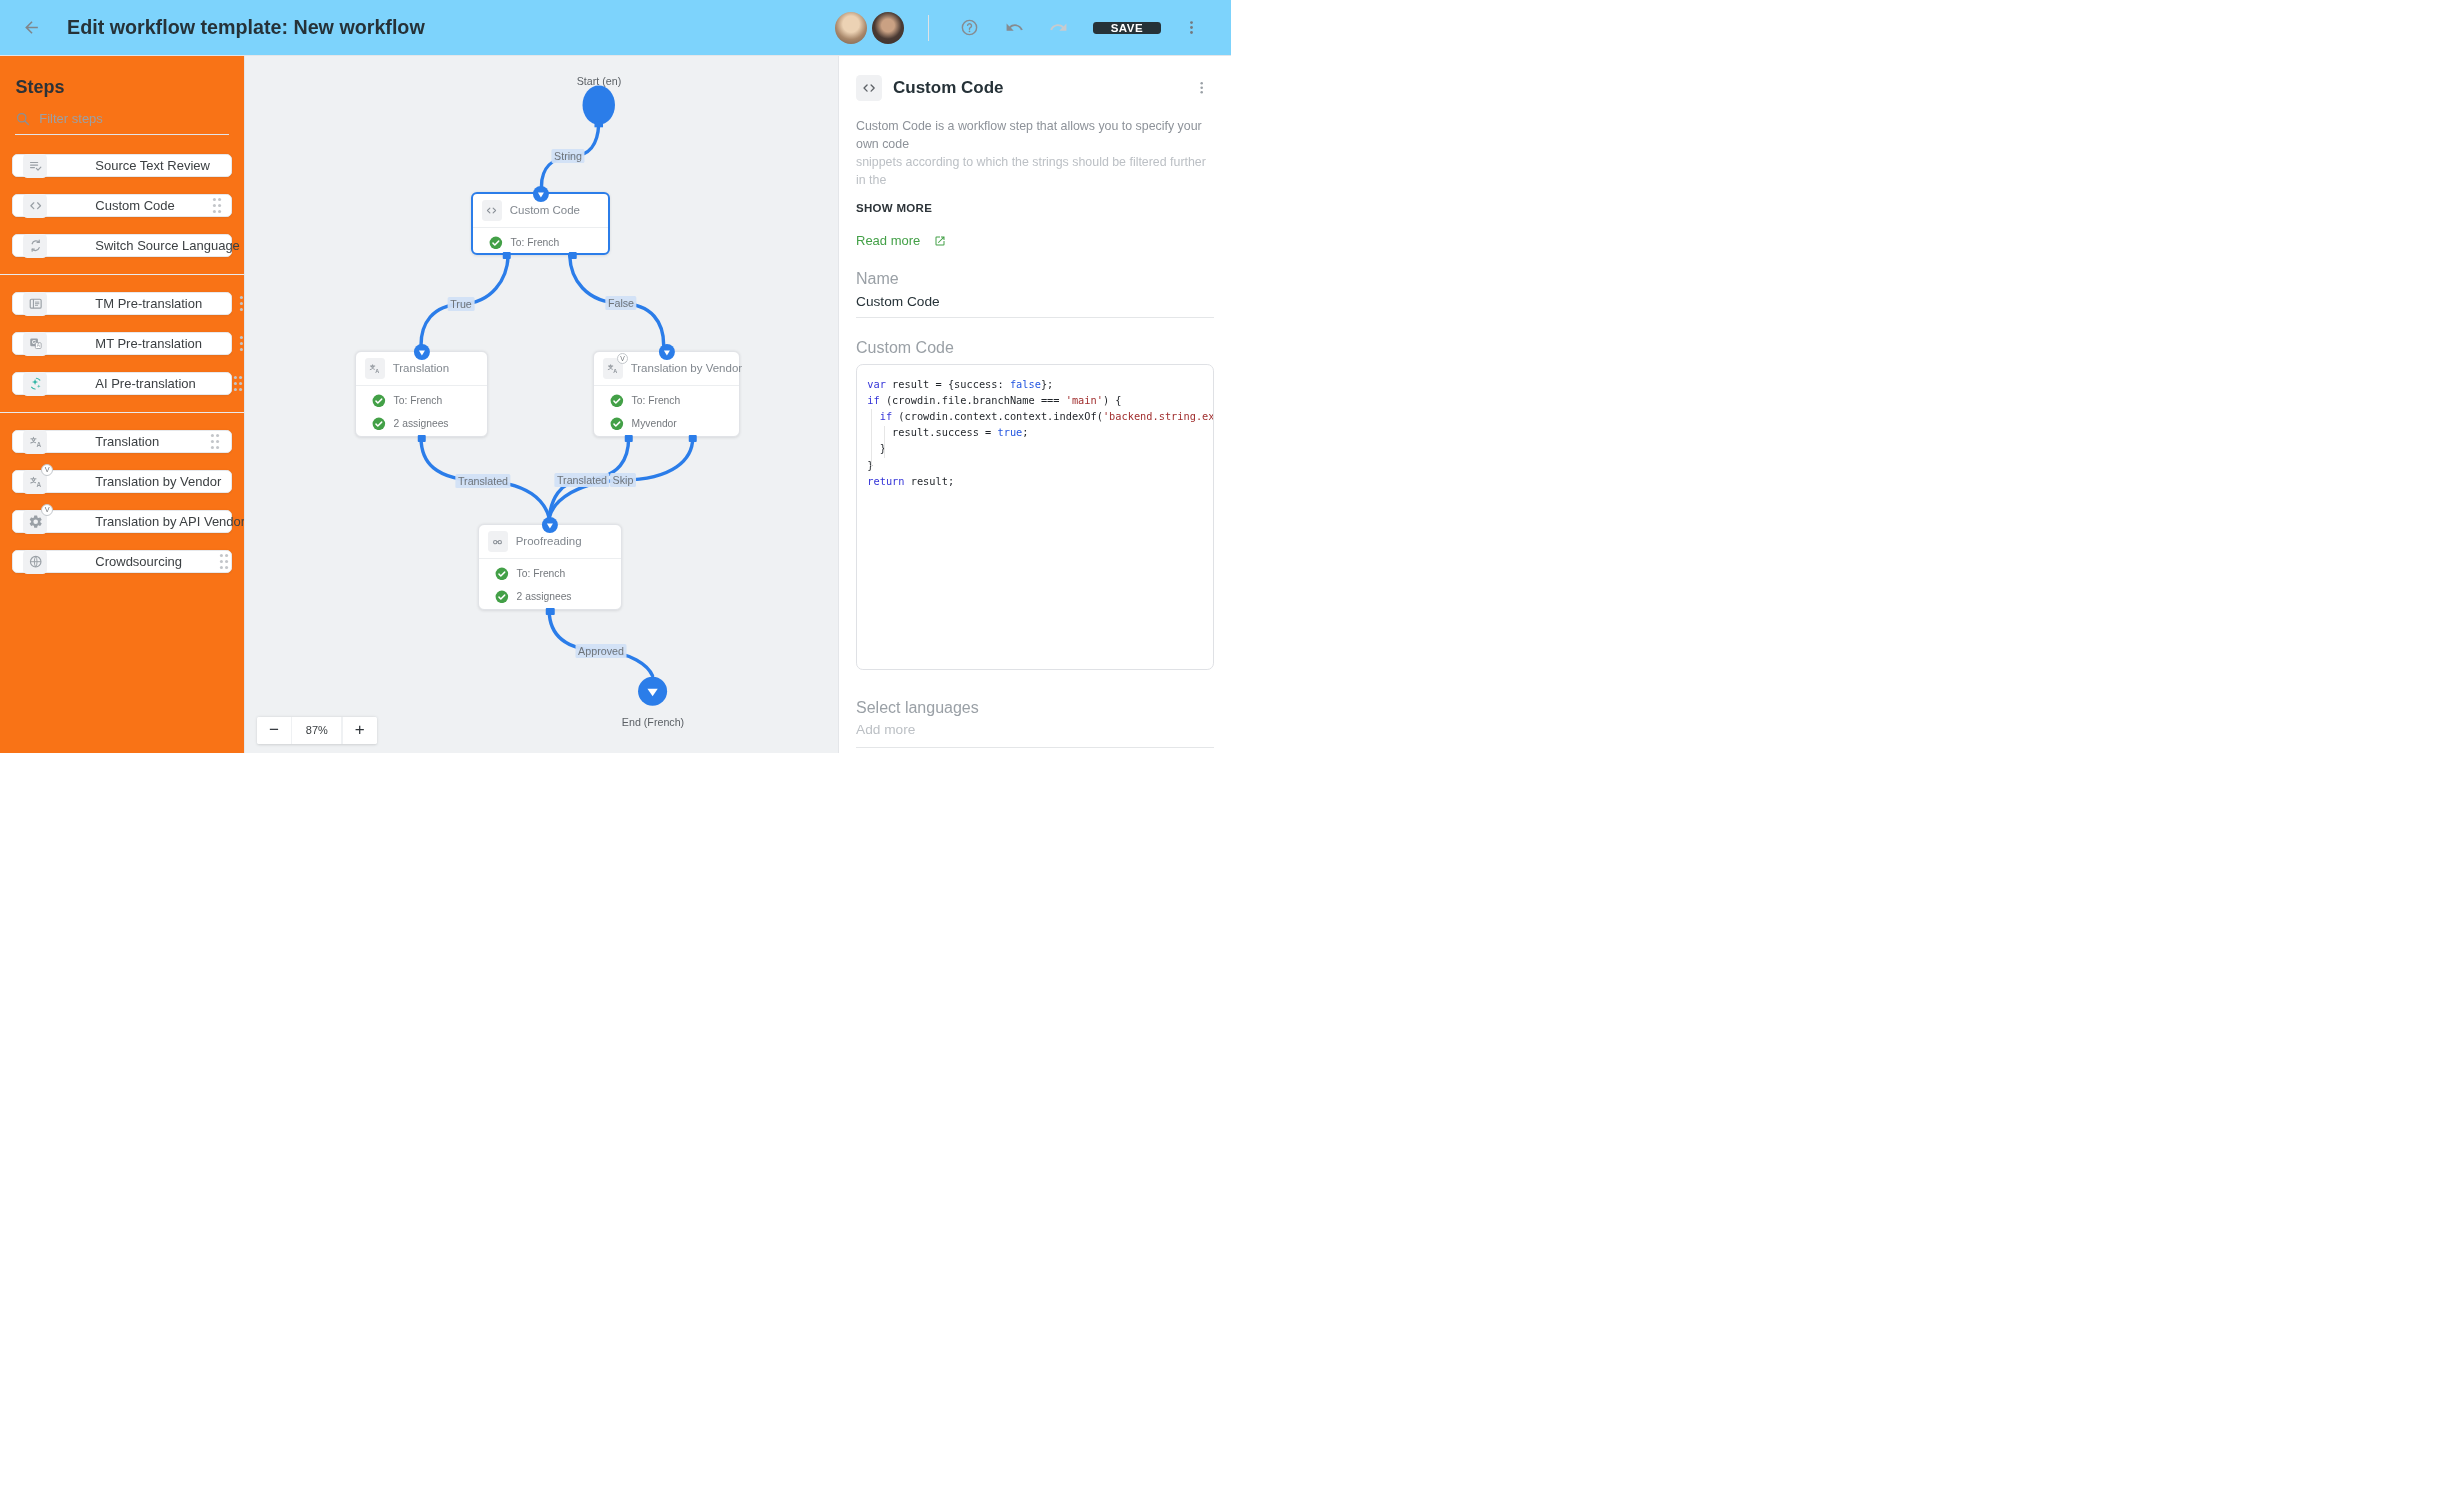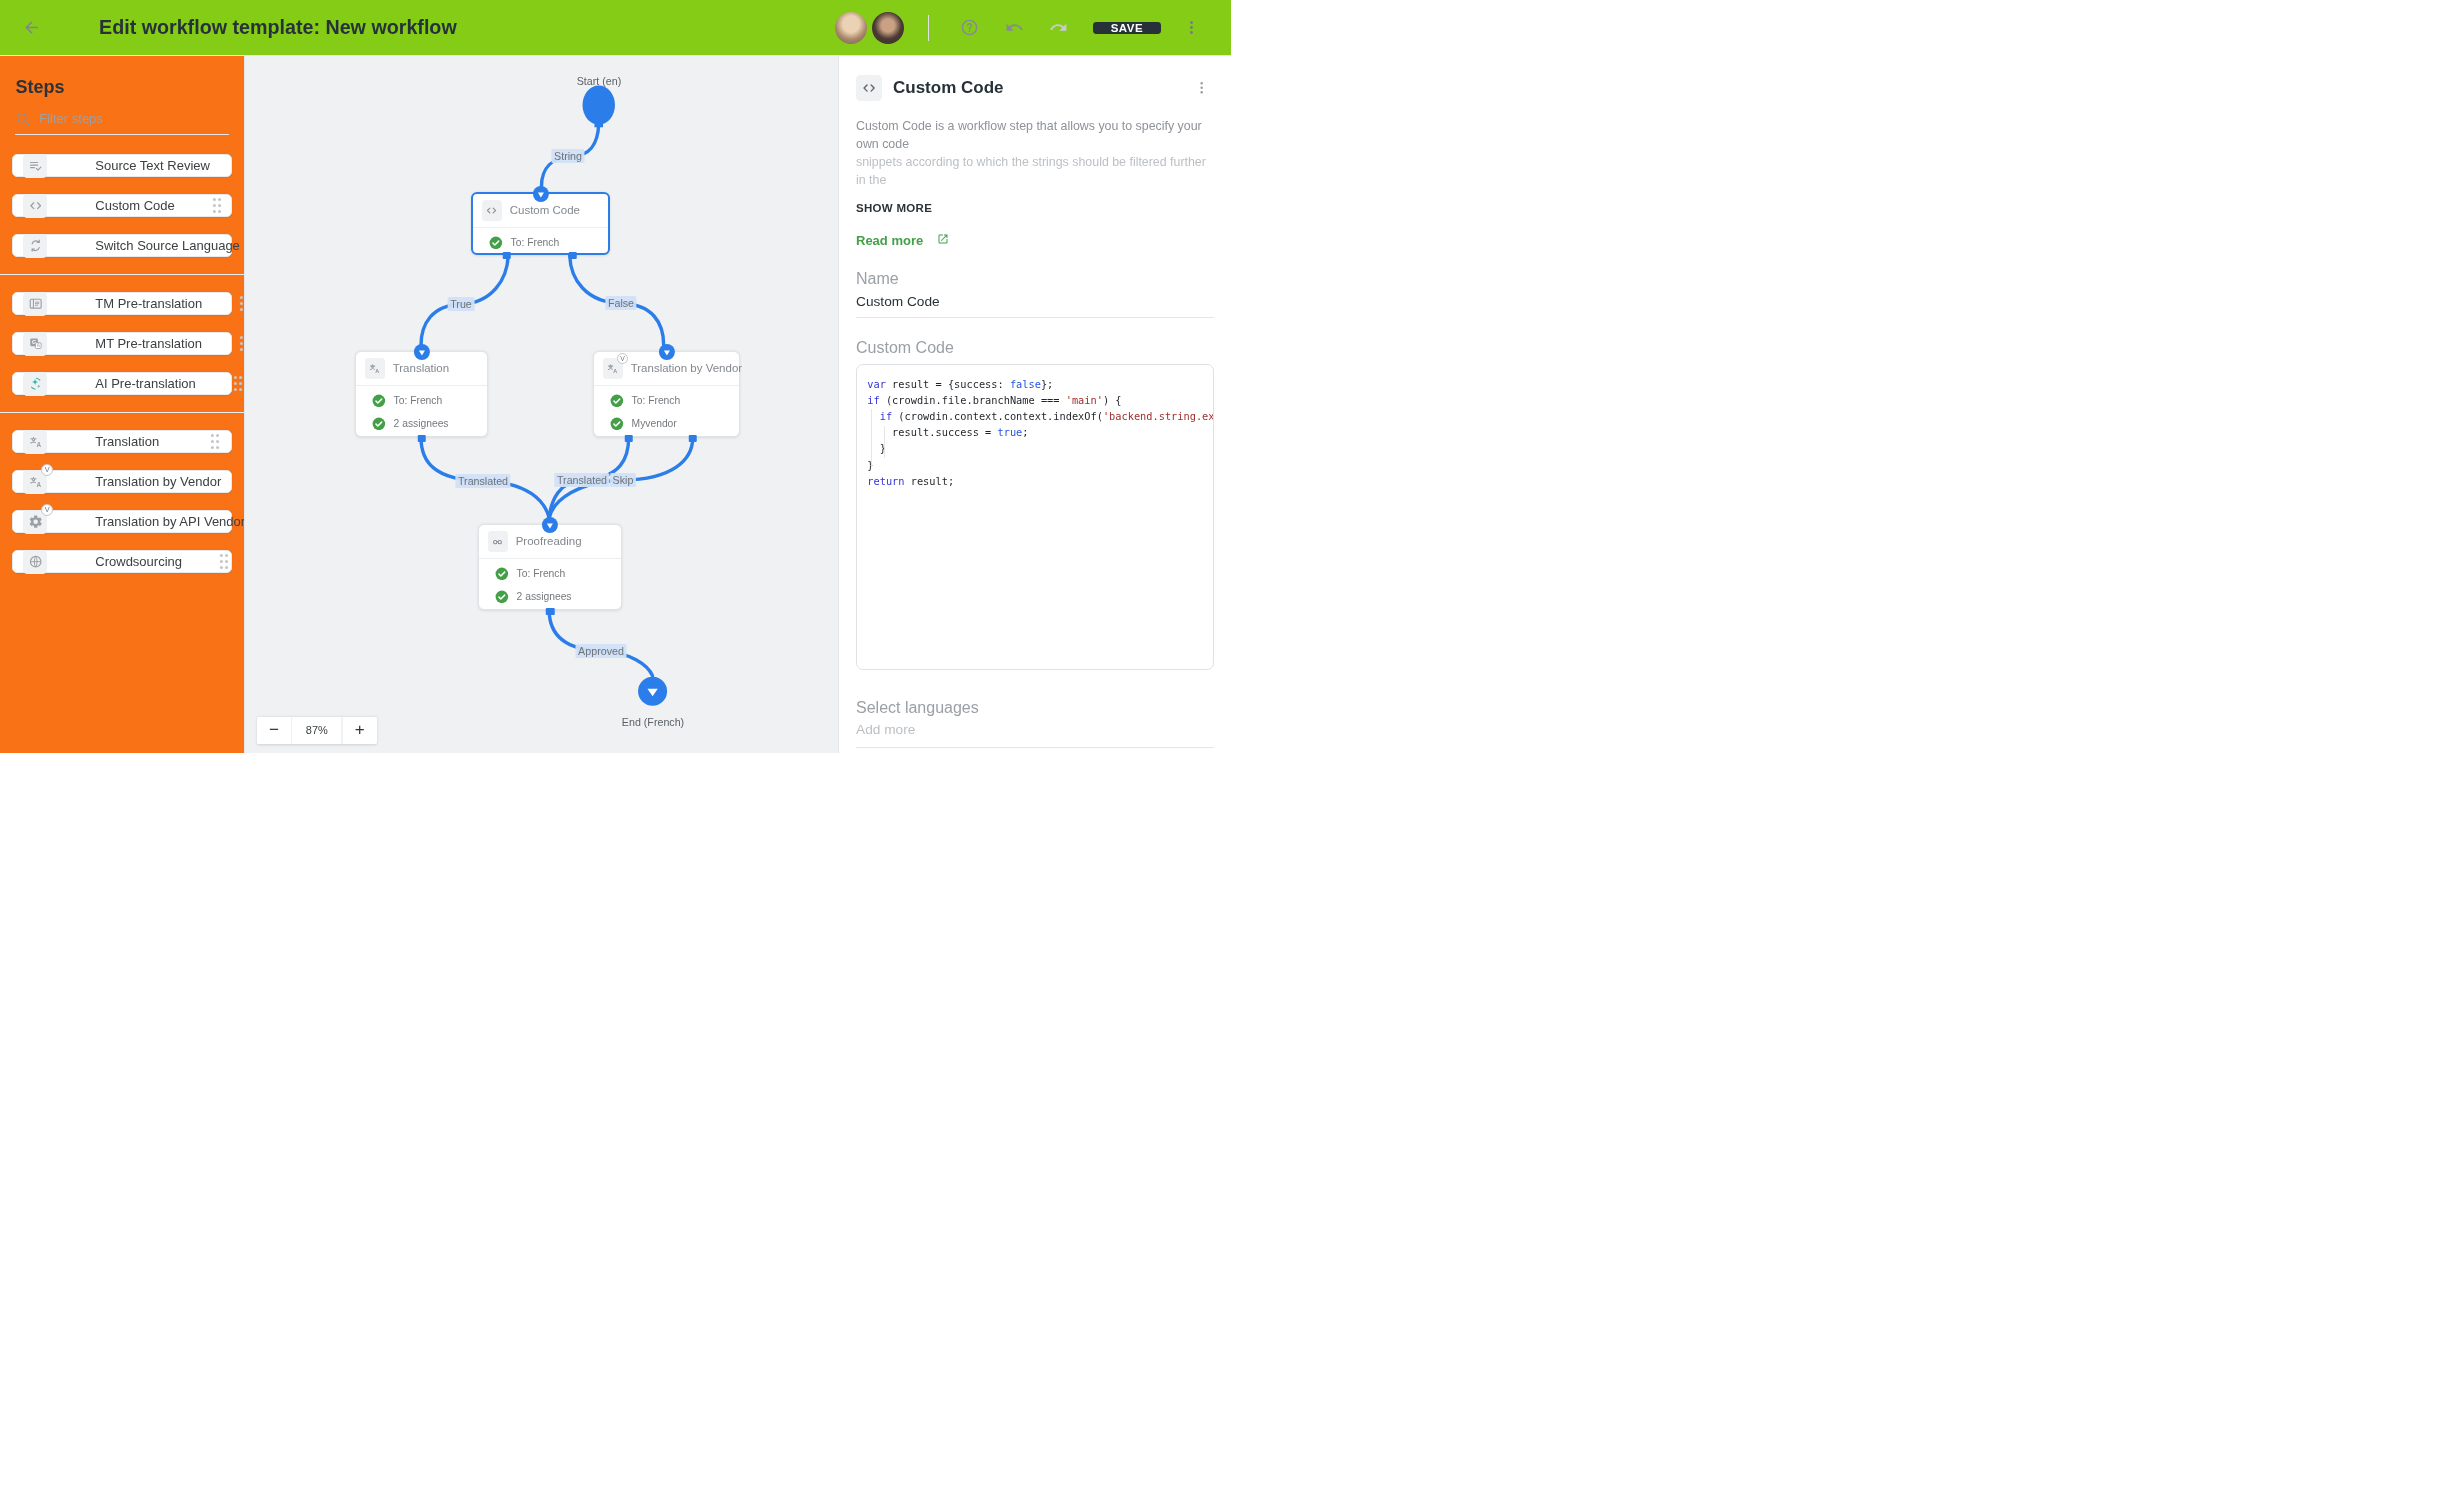--- a/index.html
+++ b/index.html
@@ -5,22 +5,22 @@
   :root{
     --blue:#2b7de9; --green:#43a047; --dark:#263238;
     --gray-text:#80868e; --light-border:#e4e6e9; --canvas-bg:#eff1f3;
   }
   *{box-sizing:border-box;margin:0;padding:0;}
   html,body{width:1231px;height:753px;overflow:hidden;background:#fff;
     font-family:"Liberation Sans", sans-serif;color:var(--dark);}
   .app{position:relative;width:1231px;height:753px;}
 
   
-  .header{position:absolute;left:0;top:0;width:1231px;height:56px;background:#84cc16;
-    border-bottom:0.9px solid var(--light-border);display:flex;align-items:center;z-index:10;gap:32px;}
+  .header{position:absolute;left:0;top:0;width:1231px;height:56px;background:#7dd3fc;
+    border-bottom:0.9px solid var(--light-border);display:flex;align-items:center;z-index:10;}
   .back-btn{margin-left:19px;width:24px;height:24px;border:none;background:none;cursor:pointer;
     color:#80868b;display:flex;align-items:center;justify-content:center;}
   .header-title{margin-left:24px;font-size:19.7px;font-weight:700;color:#263238;}
   .header-right{margin-left:auto;display:flex;align-items:center;margin-right:17px;}
   .avatar{width:32px;height:32px;border-radius:50%;margin-left:5.1px;border:none;cursor:pointer;}
   .avatar-1{background:radial-gradient(circle at 50% 35%,#e8cdb0 0 30%,#b4induced 0,#9a7b5f 70%,#7d6858 100%);
     background:radial-gradient(circle at 50% 38%,#ecd2b4 0 32%,#a8876a 60%,#6f5b4c 100%);}
   .avatar-2{background:radial-gradient(circle at 50% 42%,#caa183 0 26%,#4a3a33 55%,#3a2e29 100%);}
   .header-sep{width:0.9px;height:26px;background:#e0e3e6;margin:0 19px 0 24px;}
   .icon-btn{width:29px;height:29px;border:none;background:none;cursor:pointer;color:#868b90;
@@ -96,22 +96,22 @@
     display:flex;align-items:center;justify-content:center;}
   .panel-icon svg{width:16.2px;height:16.2px;}
   .panel-title{margin-left:11px;font-size:17px;font-weight:700;color:#263238;}
   .panel-kebab{margin-left:auto;border:none;background:none;color:#9aa0a6;cursor:pointer;
     width:24px;height:24px;display:flex;align-items:center;justify-content:center;}
   .panel-desc{margin-top:16.2px;font-size:12.4px;line-height:18px;}
   .desc-l1{color:#8d9299;}
   .desc-l2{color:#bcc0c5;}
   .show-more{display:block;margin-top:13px;border:none;background:none;font-family:inherit;
     font-size:11.5px;font-weight:700;letter-spacing:0.3px;color:#2c3338;cursor:pointer;padding:0;}
-  .read-more{display:inline-flex;align-items:flex-start;margin-top:19px;font-size:13px;
-    color:var(--green);text-decoration:none;gap:14px;font-weight:bold;}
+  .read-more{display:inline-flex;align-items:center;margin-top:19px;font-size:13px;
+    color:var(--green);text-decoration:none;gap:14px;}
   .read-more svg{width:12px;height:12px;}
   .field-label{margin-top:21.4px;font-size:16px;color:#9aa0a6;}
   .name-input{width:100%;border:none;border-bottom:0.9px solid #e4e6e8;outline:none;
     font-family:inherit;font-size:13.7px;color:#263238;padding:6px 0 8.5px 0;background:transparent;}
   .code-box{position:relative;margin-top:6.8px;height:306px;border:0.9px solid #dfe1e5;border-radius:6.8px;
     overflow:hidden;background:#fff;}
   .code-pre{font-family:"DejaVu Sans Mono", monospace;font-size:10.3px;line-height:16.2px;
     padding:10.3px;white-space:pre;color:#1f2328;}
   .tok-k{color:#3434d8;}
   .tok-b{color:#2255e0;}

